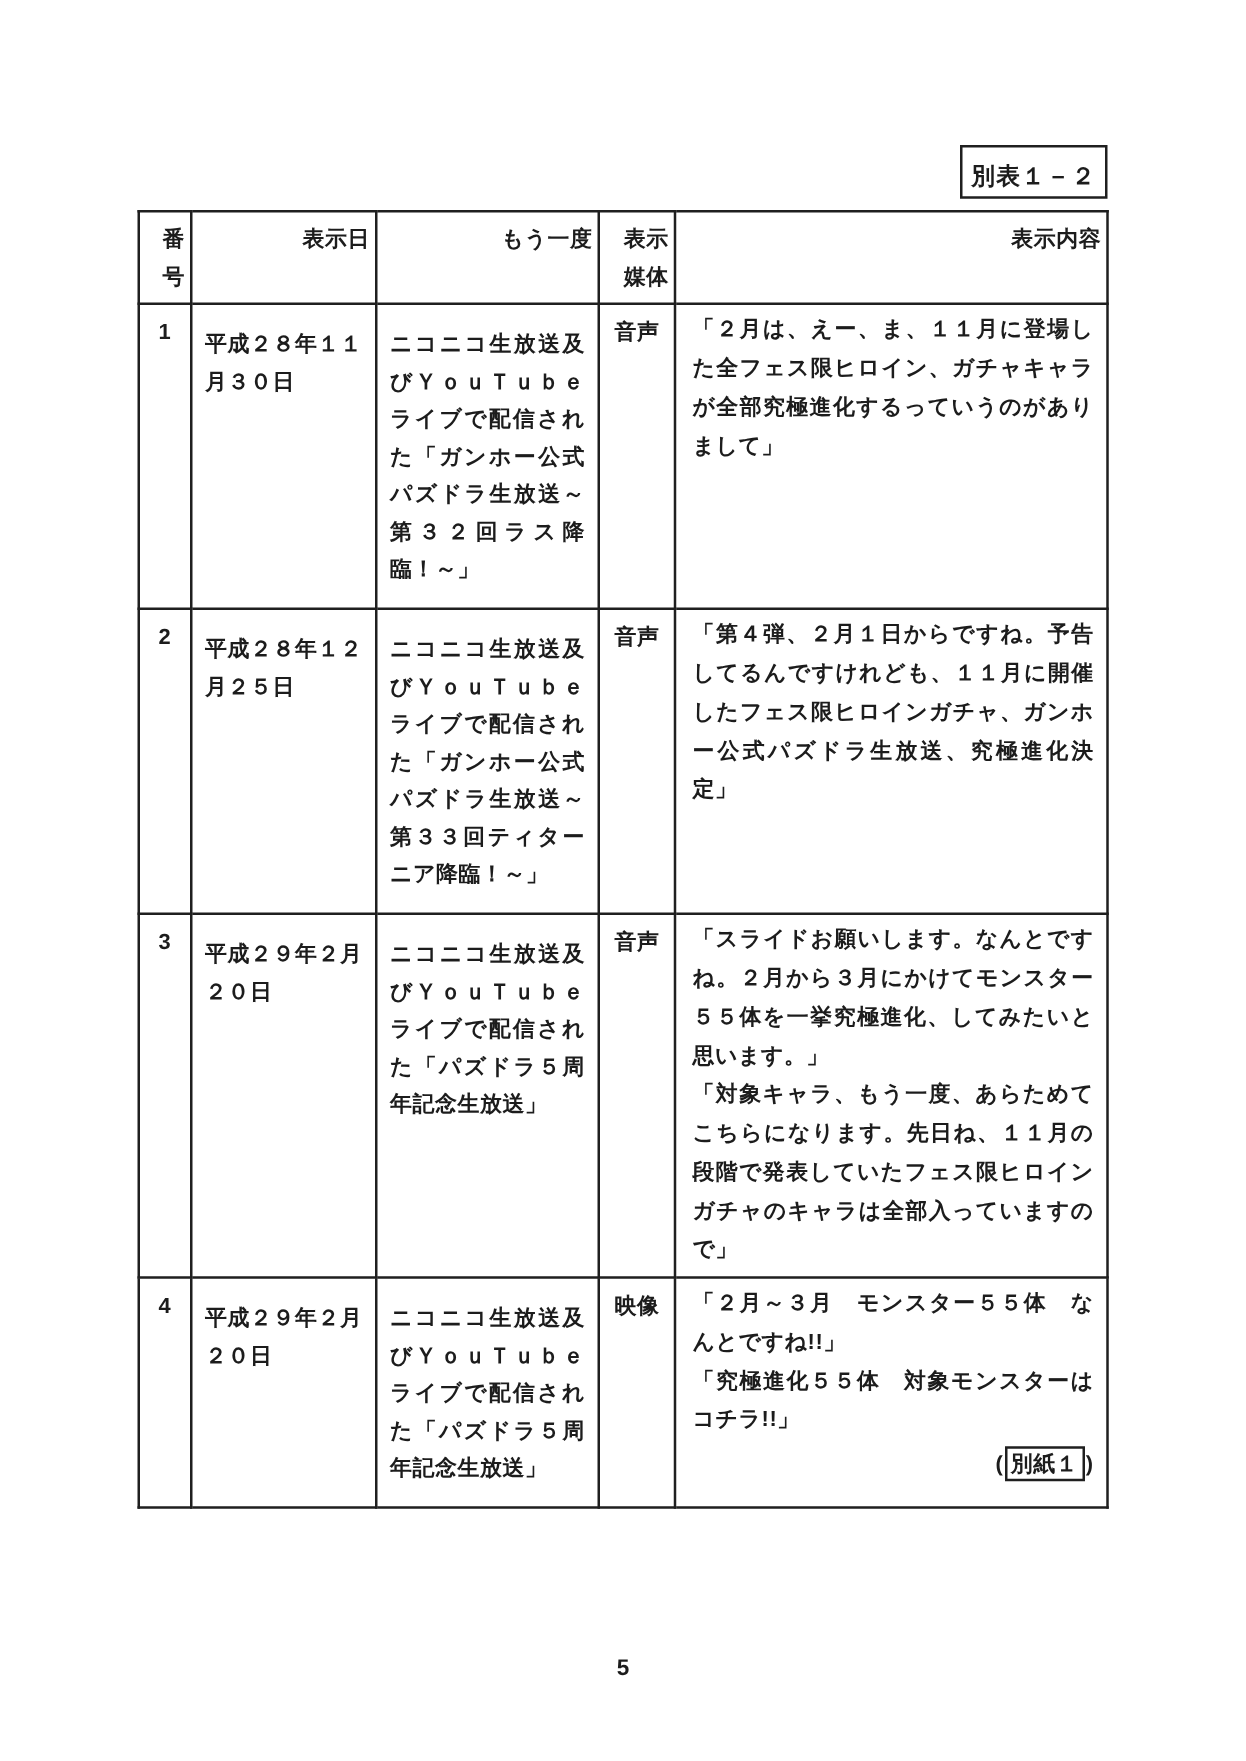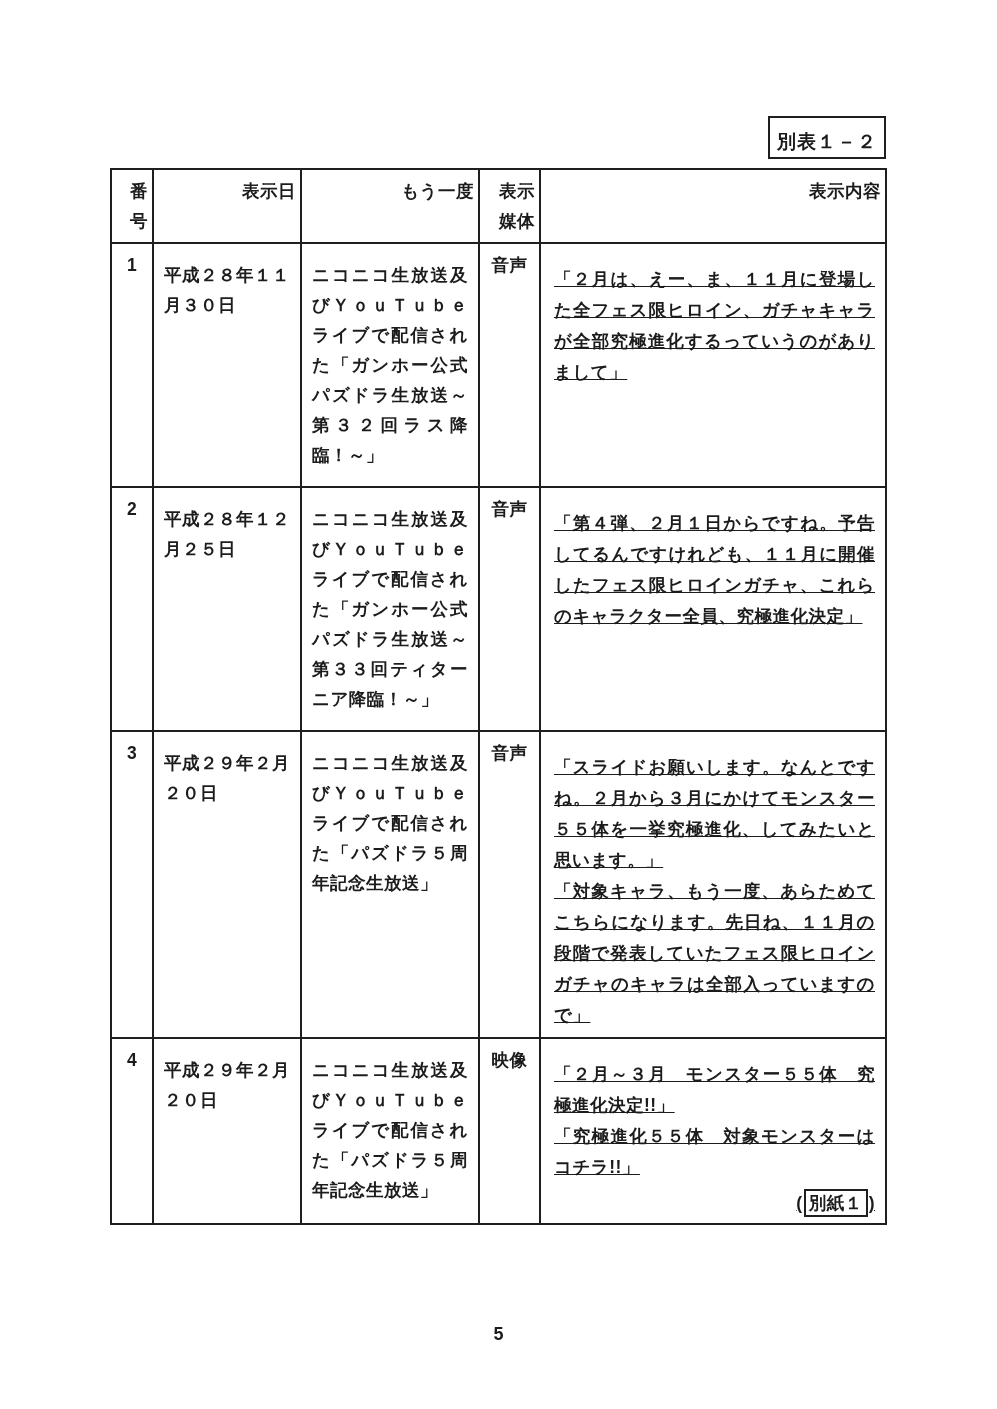--- a/index.html
+++ b/index.html
@@ -53,23 +53,22 @@
   }
   td.c-date { text-align: left; }
   td.c-medium {
     text-align: justify;
     text-align-last: left;
   }
   td.c-format { text-align: center; padding: 6px 8px; }
   td.c-content {
     text-align: justify;
     text-align-last: left;
-    padding: 20px 10px 6px 13px;
+    padding: 4px 10px 6px 13px;
     line-height: 31px;
-    text-decoration: underline;
   }
   .content-text {
     white-space: pre-wrap;
   }
   tr.r1 { height: 180px; }
   tr.r2 { height: 195px; }
   tr.r3 { height: 218px; }
   tr.r4 { height: 155px; }
   .attachment {
     text-align: right;
@@ -128,40 +127,40 @@
         <td class="c-content">
           <div class="content-text">「２月は、えー、ま、１１月に登場した全フェス限ヒロイン、ガチャキャラが全部究極進化するっていうのがありまして」</div>
         </td>
       </tr>
       <tr class="r2">
         <td class="c-no">2</td>
         <td class="c-date">平成２８年１２月２５日</td>
         <td class="c-medium">ニコニコ生放送及びＹｏｕＴｕｂｅライブで配信された「ガンホー公式パズドラ生放送～第３３回ティターニア降臨！～」</td>
         <td class="c-format">音声</td>
         <td class="c-content">
-          <div class="content-text">「第４弾、２月１日からですね。予告してるんですけれども、１１月に開催したフェス限ヒロインガチャ、これらのキャラクター全員、究極進化決定」</div>
+          <div class="content-text">「第４弾、２月１日からですね。予告してるんですけれども、１１月に開催したフェス限ヒロインガチャ、ガンホー公式パズドラ生放送、究極進化決定」</div>
         </td>
       </tr>
       <tr class="r3">
         <td class="c-no">3</td>
         <td class="c-date">平成２９年２月２０日</td>
         <td class="c-medium">ニコニコ生放送及びＹｏｕＴｕｂｅライブで配信された「パズドラ５周年記念生放送」</td>
         <td class="c-format">音声</td>
         <td class="c-content">
           <div class="content-text">「スライドお願いします。なんとですね。２月から３月にかけてモンスター５５体を一挙究極進化、してみたいと思います。」
 「対象キャラ、もう一度、あらためてこちらになります。先日ね、１１月の段階で発表していたフェス限ヒロインガチャのキャラは全部入っていますので」</div>
         </td>
       </tr>
       <tr class="r4">
         <td class="c-no">4</td>
         <td class="c-date">平成２９年２月２０日</td>
         <td class="c-medium">ニコニコ生放送及びＹｏｕＴｕｂｅライブで配信された「パズドラ５周年記念生放送」</td>
         <td class="c-format">映像</td>
         <td class="c-content">
-          <div class="content-text">「２月～３月　モンスター５５体　究極進化決定!!」
+          <div class="content-text">「２月～３月　モンスター５５体　なんとですね!!」
 「究極進化５５体　対象モンスターはコチラ!!」</div>
           <div class="attachment">
             <span>(</span><span class="attachment-box">別紙１</span><span>)</span>
           </div>
         </td>
       </tr>
     </tbody>
   </table>
 
   <div class="page-number">5</div>

